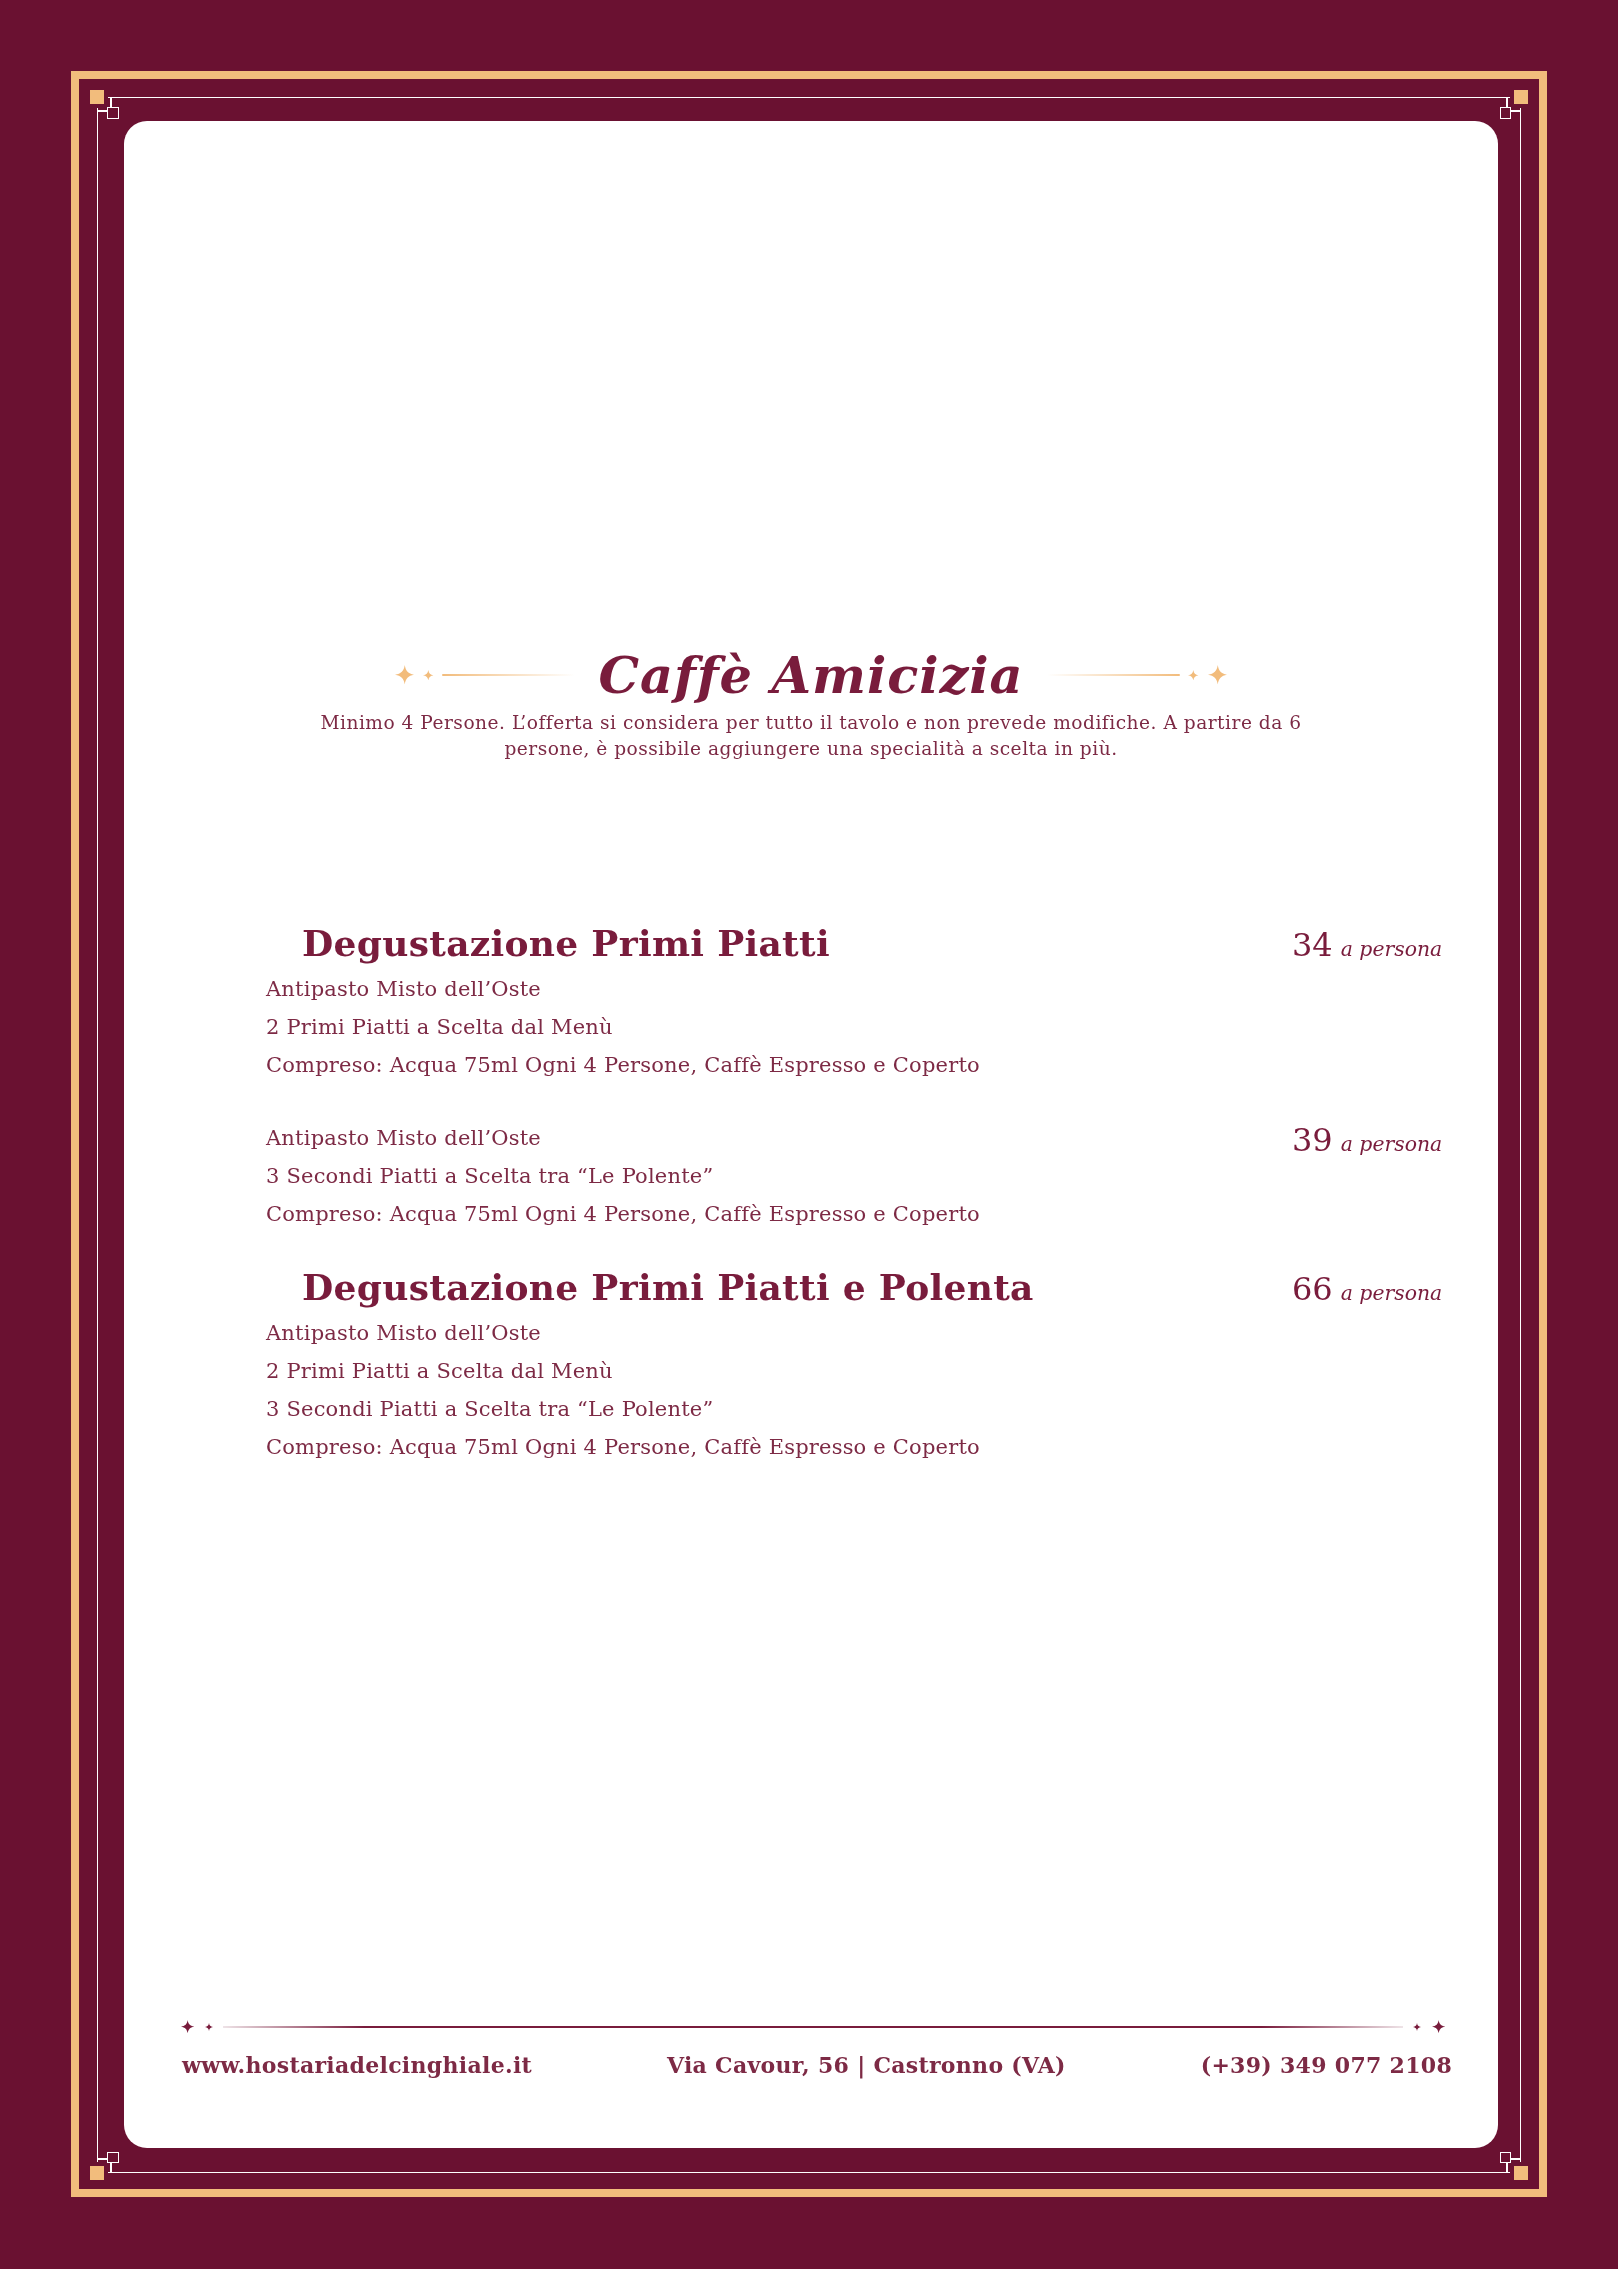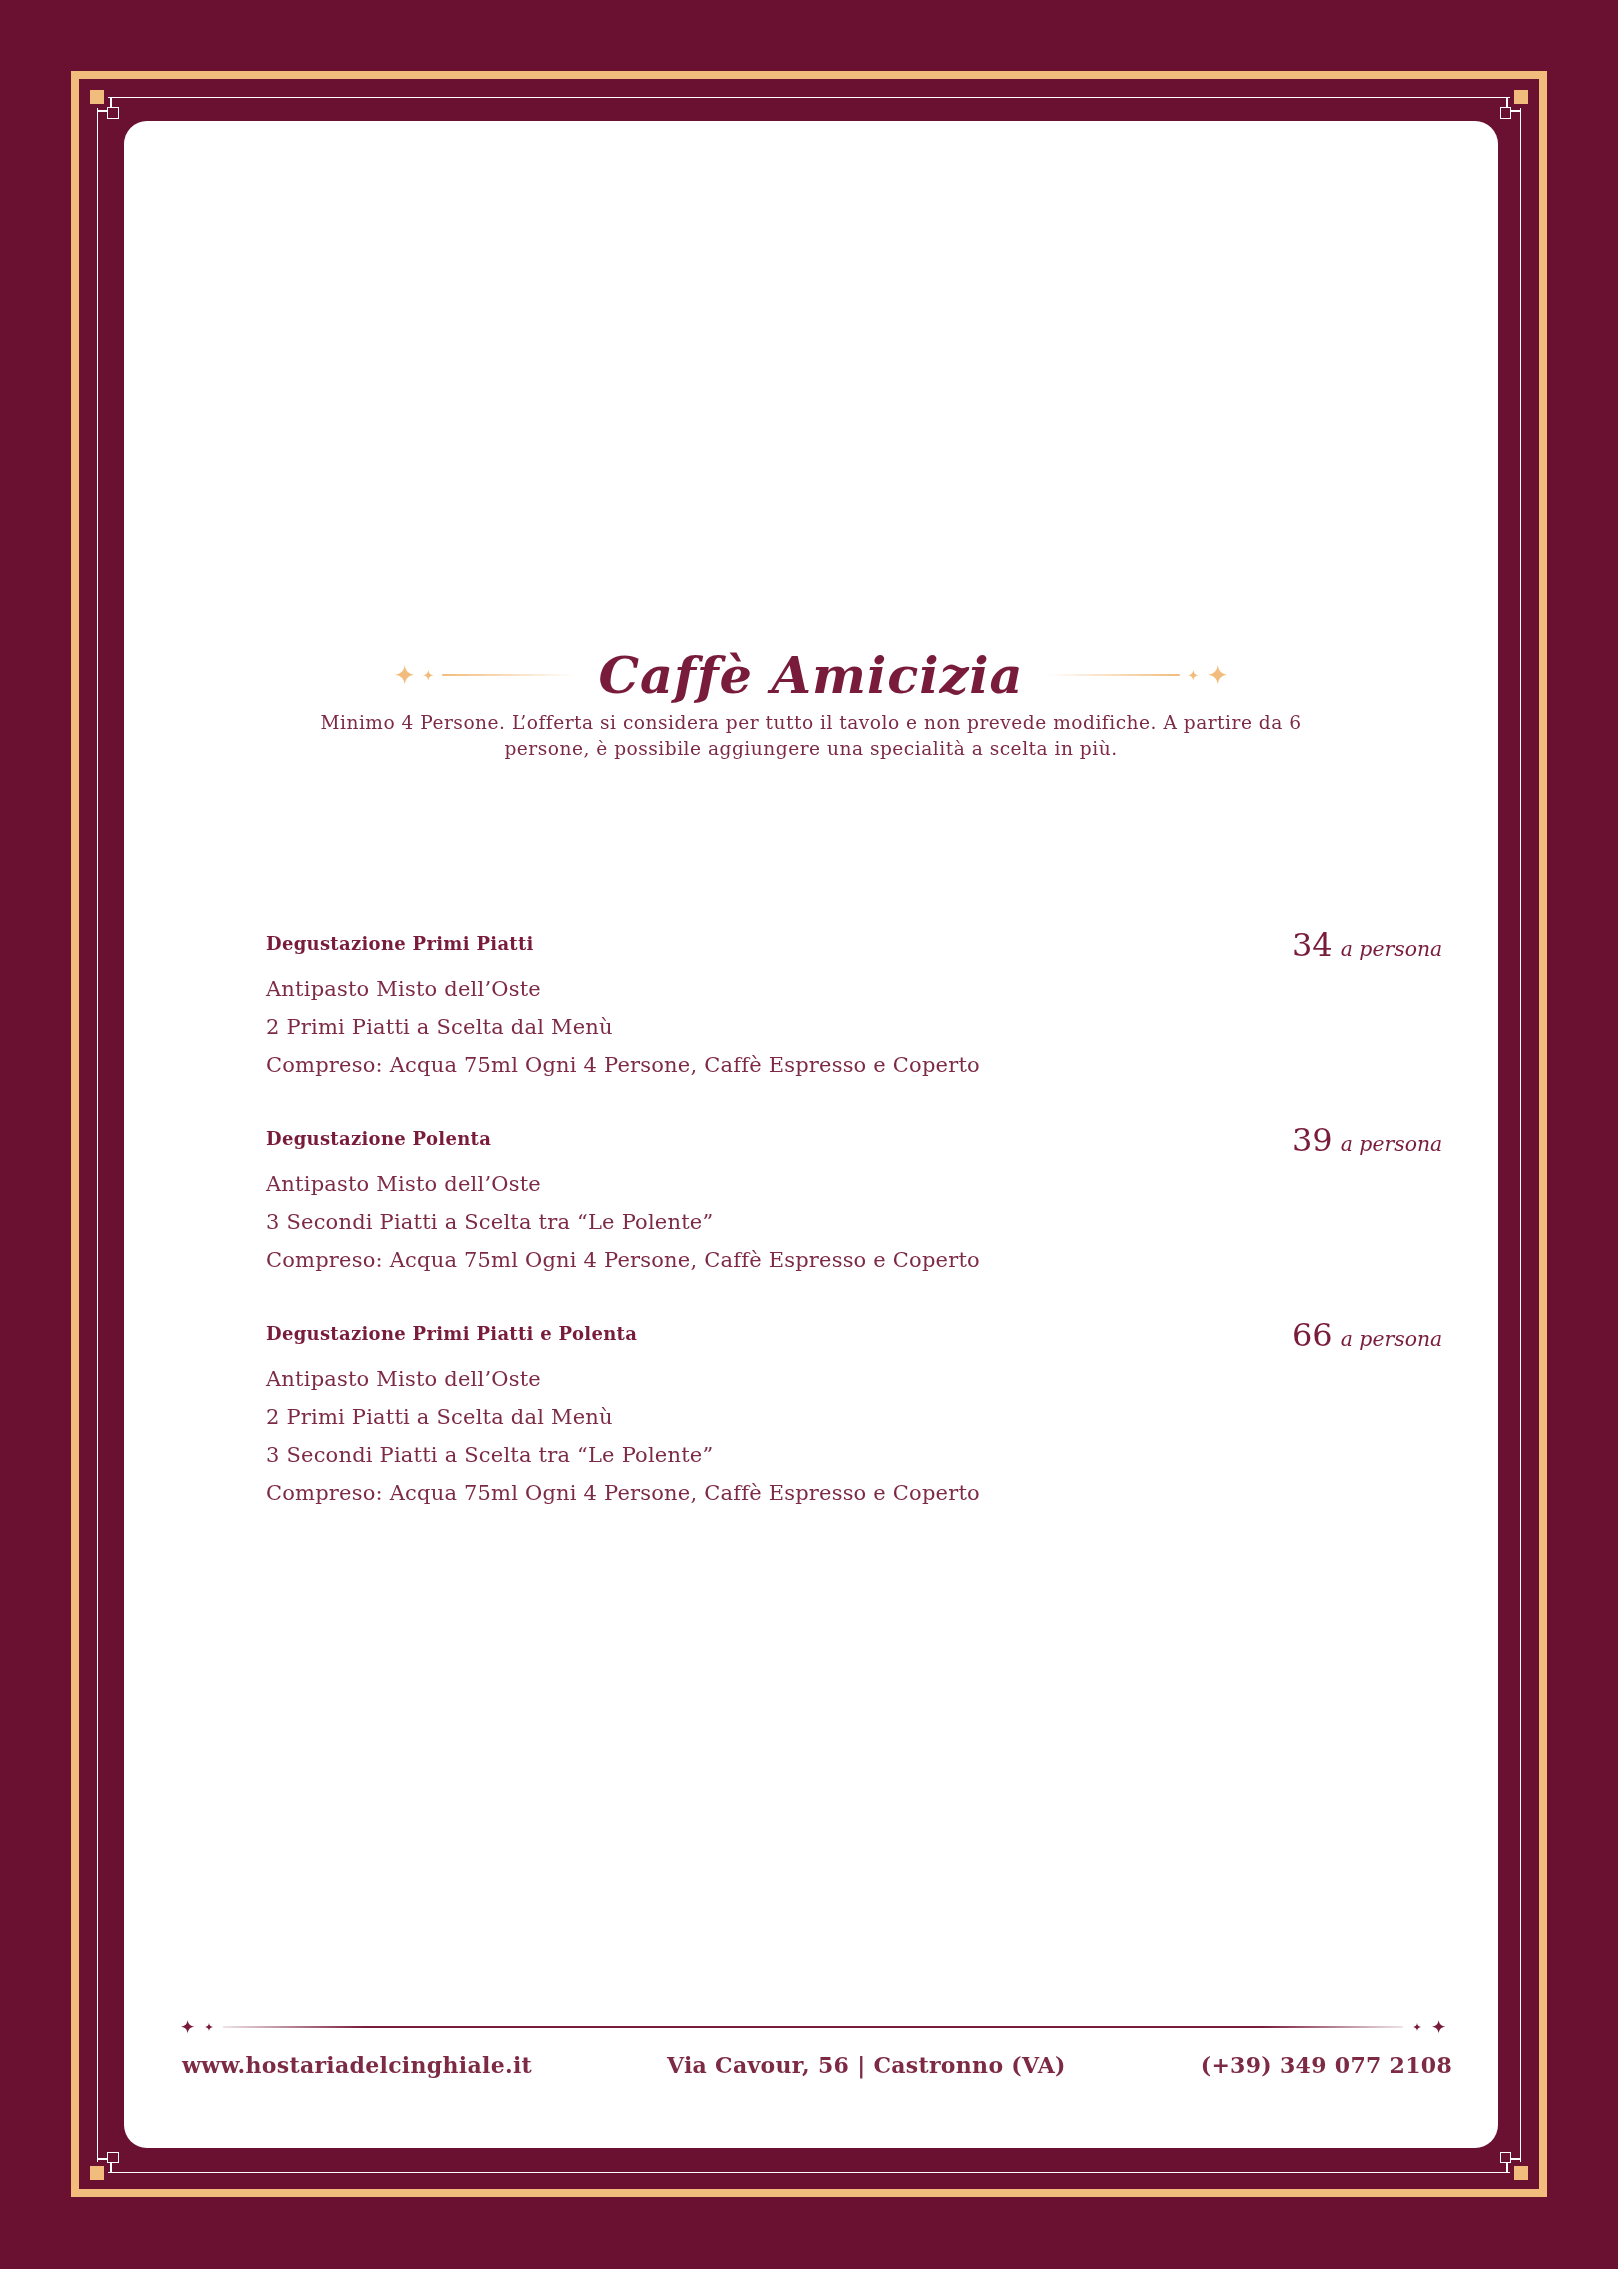--- a/index.html
+++ b/index.html
@@ -43,21 +43,21 @@
   .orn-line{width:133px;height:2.7px;border-radius:1.8px;}
   .orn-line.left-line{background:linear-gradient(90deg,var(--gold),rgba(242,188,124,0));}
   .orn-line.right-line{background:linear-gradient(270deg,var(--gold),rgba(242,188,124,0));}
   .sparkle{display:block;}
   .menu-title{font-size:51px;line-height:62px;font-weight:bold;font-style:italic;color:var(--ink-strong);letter-spacing:0.9px;}
   .menu-subtitle{margin-top:3.5px;font-size:18.6px;line-height:26px;letter-spacing:0.5px;color:var(--ink);}
 
   
   .sections{position:absolute;top:803px;left:142px;width:1197px;}
   .menu-item{position:relative;margin-bottom:35px;}
-  .menu-item h2{font-size:18px;line-height:39px;font-weight:bold;color:var(--ink-strong);margin-bottom:7px;letter-spacing:0.3px;}
+  .menu-item h2{font-size:36px;line-height:39px;font-weight:bold;color:var(--ink-strong);margin-bottom:7px;letter-spacing:0.3px;margin-left:36px;}
   .menu-item p{font-size:21px;line-height:38px;color:var(--ink);letter-spacing:0.2px;}
   .price{position:absolute;left:1026px;top:1.8px;display:flex;align-items:baseline;gap:8px;white-space:nowrap;}
   .price-value{font-size:32px;font-weight:normal;color:var(--ink-strong);}
   .price-unit{font-size:20.4px;font-style:italic;color:var(--ink-strong);}
 
   
   .footer-divider{position:absolute;left:57px;right:53px;top:1898px;height:16px;display:flex;align-items:center;gap:10.6px;color:var(--ink-strong);}
   .div-line{flex:1;height:1.8px;background:linear-gradient(90deg,rgba(121,28,60,.12),#791C3C 12%,#791C3C 88%,rgba(121,28,60,.12));}
   .footer-row{position:absolute;left:58px;right:46px;top:1929px;display:flex;justify-content:space-between;align-items:baseline;font-size:22px;line-height:30px;color:var(--ink);letter-spacing:0.3px;font-weight:bold;}
 </style>
@@ -138,21 +138,20 @@
         <p>Antipasto Misto dell’Oste</p>
         <p>2 Primi Piatti a Scelta dal Menù</p>
         <p>Compreso: Acqua 75ml Ogni 4 Persone, Caffè Espresso e Coperto</p>
         <span class="price">
           <span class="price-value">34</span>
           <span class="price-unit">a persona</span>
         </span>
       </section>
 
       <section class="menu-item">
-        <h2>Degustazione Polenta</h2>
         <p>Antipasto Misto dell’Oste</p>
         <p>3 Secondi Piatti a Scelta tra “Le Polente”</p>
         <p>Compreso: Acqua 75ml Ogni 4 Persone, Caffè Espresso e Coperto</p>
         <span class="price">
           <span class="price-value">39</span>
           <span class="price-unit">a persona</span>
         </span>
       </section>
 
       <section class="menu-item">

